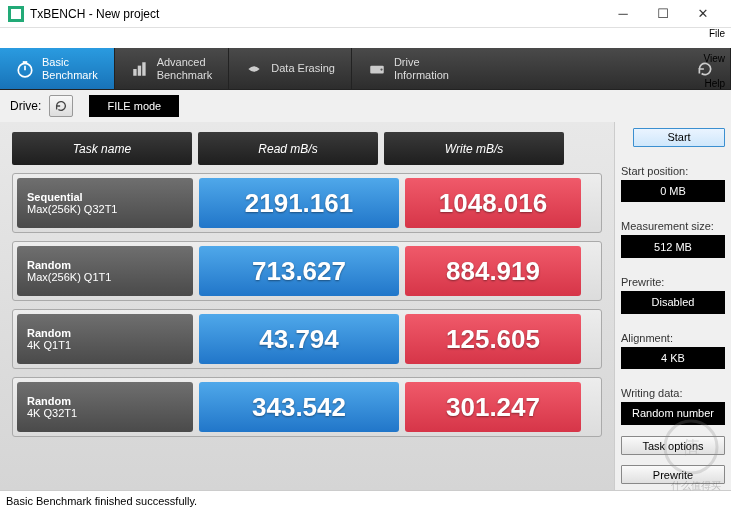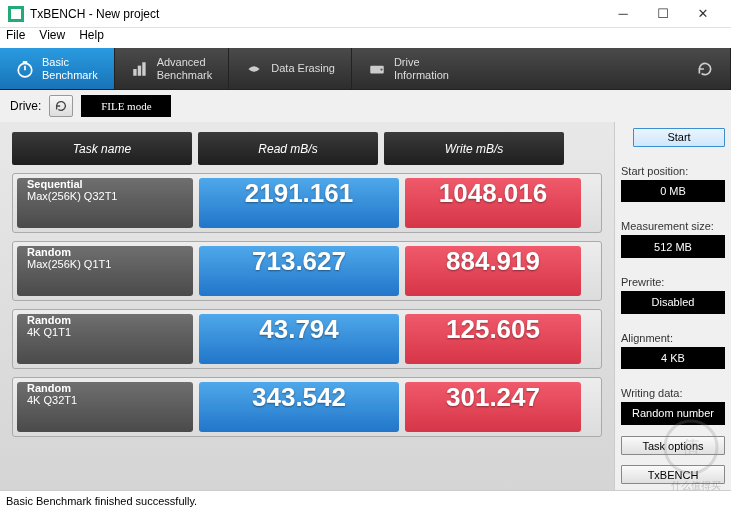--- a/index.html
+++ b/index.html
@@ -5,46 +5,46 @@
 * { box-sizing: border-box; margin: 0; padding: 0; }
 body { font-family: "Segoe UI", Tahoma, sans-serif; font-size: 12px; background: #fff; width: 731px; height: 513px; overflow: hidden; }
 
 .titlebar { height: 28px; display: flex; align-items: center; padding: 0 8px; border-bottom: 1px solid #e0e0e0; }
 .titlebar .appicon { width: 16px; height: 16px; margin-right: 6px; }
 .titlebar .title { flex: 1; font-size: 12px; color: #000; }
 .winbtns { display: flex; }
 .winbtn { width: 40px; height: 28px; display: flex; align-items: center; justify-content: center; font-size: 13px; color: #333; }
 .winbtn.close { color: #333; }
 
-.menubar { height: 20px; display: flex; align-items: flex-start; padding: 0 6px; gap: 14px; font-size: 12px; color: #000; }
+.menubar { height: 20px; display: flex; align-items: flex-end; padding: 0 6px; gap: 14px; font-size: 10px; color: #000; flex-direction: column; }
 
 .tabstrip { height: 42px; background: linear-gradient(#4a4a4a,#2d2d2d); display: flex; border-bottom: 1px solid #222; }
 .tab { display: flex; align-items: center; color: #ddd; padding: 0 16px; gap: 8px; border-right: 1px solid #222; }
 .tab.active { background: linear-gradient(#2a9be0,#1873b8); color: #fff; }
 .tab .ticon { width: 18px; height: 18px; display:flex;align-items:center;justify-content:center; }
 .tab .tlabel { font-size: 11px; line-height: 1.1; }
 .tab .refresh { margin-left: auto; }
 
 .drivebar { height: 32px; display: flex; align-items: center; padding: 4px 10px; background: #f0f0f0; gap: 8px; }
 .drivebar select { flex: 1; height: 22px; font-size: 11px; background: #fff; border: 1px solid #aaa; }
 .iconbtn { width: 24px; height: 22px; border: 1px solid #999; background: linear-gradient(#f8f8f8,#ddd); display:flex;align-items:center;justify-content:center; border-radius:2px;}
-.filemode { width: 90px; height: 22px; background: #000; color: #fff; font-size: 11px; display:flex;align-items:center;justify-content:center; margin-left: 0; font-family: Liberation Serif, serif; }
+.filemode { width: 90px; height: 22px; background: #000; color: #fff; font-size: 11px; display:flex;align-items:center;justify-content:center; margin-left: 8px; }
 
 .mainarea { display: flex; height: 368px; }
 .results { flex: 1; background: linear-gradient(#e8e8e8,#d5d5d5); padding: 10px 12px; border-right: 1px solid #ccc; }
 .sidebar { width: 116px; background: #f0f0f0; padding: 6px 6px; display:flex; flex-direction:column; gap: 3px; }
 
 .headers { display: flex; gap: 6px; margin-bottom: 8px; }
 .hdr { height: 33px; background: linear-gradient(#3a3a3a,#1e1e1e); color: #fff; font-style: italic; font-size: 12px; display:flex;align-items:center;justify-content:center; border-radius: 2px; }
 .hdr.taskname { width: 180px; }
 .hdr.read { width: 180px; }
 .hdr.write { width: 180px; }
 
 .row { display: flex; gap: 6px; margin-bottom: 8px; border: 1px solid #aaa; padding: 4px; border-radius: 3px; background: linear-gradient(#ededed,#dcdcdc); }
-.cell { height: 50px; border-radius: 3px; display:flex; flex-direction:column; align-items:center; justify-content:flex-start; font-weight: bold; }
+.cell { height: 50px; border-radius: 3px; display:flex; flex-direction:column; align-items:center; justify-content:center; font-weight: bold; }
 .cell.task { width: 176px; background: linear-gradient(#6f6f6f,#4a4a4a); color:#fff; align-items:flex-start; padding-left:10px; font-weight:normal; font-size:11px;}
 .cell.task .t1 { font-weight:bold; }
 .cell.read { width: 200px; background: linear-gradient(#4fa8ea,#2176c9); color:#fff; font-size: 26px; text-shadow: 0 1px 2px rgba(0,0,0,0.4);}
 .cell.write { width: 176px; background: linear-gradient(#f05a6a,#d63548); color:#fff; font-size: 26px; text-shadow: 0 1px 2px rgba(0,0,0,0.4);}
 
 .sidebtn { height: 20px; border: 1px solid #888; background: linear-gradient(#fafafa,#e0e0e0); font-size: 11px; display:flex;align-items:center;justify-content:center; border-radius:1px;}
 .sidebtn.start { border-color: #3b8fd0; background: linear-gradient(#eaf4ff,#cfe7fb); margin-left: 12px; }
 .sidelabel { font-size: 11px; color: #333; margin-top: 15px; }
 .sideval { height: 24px; background: #000; color:#fff; font-size: 11px; display:flex;align-items:center;justify-content:center; }
 
@@ -183,21 +183,21 @@
     <div class="sideval">512 MB</div>
     <div class="sidelabel">Prewrite:</div>
     <div class="sideval">Disabled</div>
     <div class="sidelabel">Alignment:</div>
     <div class="sideval">4 KB</div>
     <div class="sidelabel">Writing data:</div>
     <div class="sideval">Random number</div>
     <div style="height:6px"></div>
     <div class="sidebtn">Task options</div>
     <div style="height:4px"></div>
-    <div class="sidebtn">TxBENCH</div>
+    <div class="sidebtn">Prewrite</div>
   </div>
 </div>
 
 <div class="statusbar">
   <span>Basic Benchmark finished successfully.</span>
 </div>
 
 <div class="watermark">
   <svg width="60" height="60" viewBox="0 0 60 60">
       <circle cx="30" cy="30" r="26" fill="none" stroke="#888" stroke-width="3"></circle>

